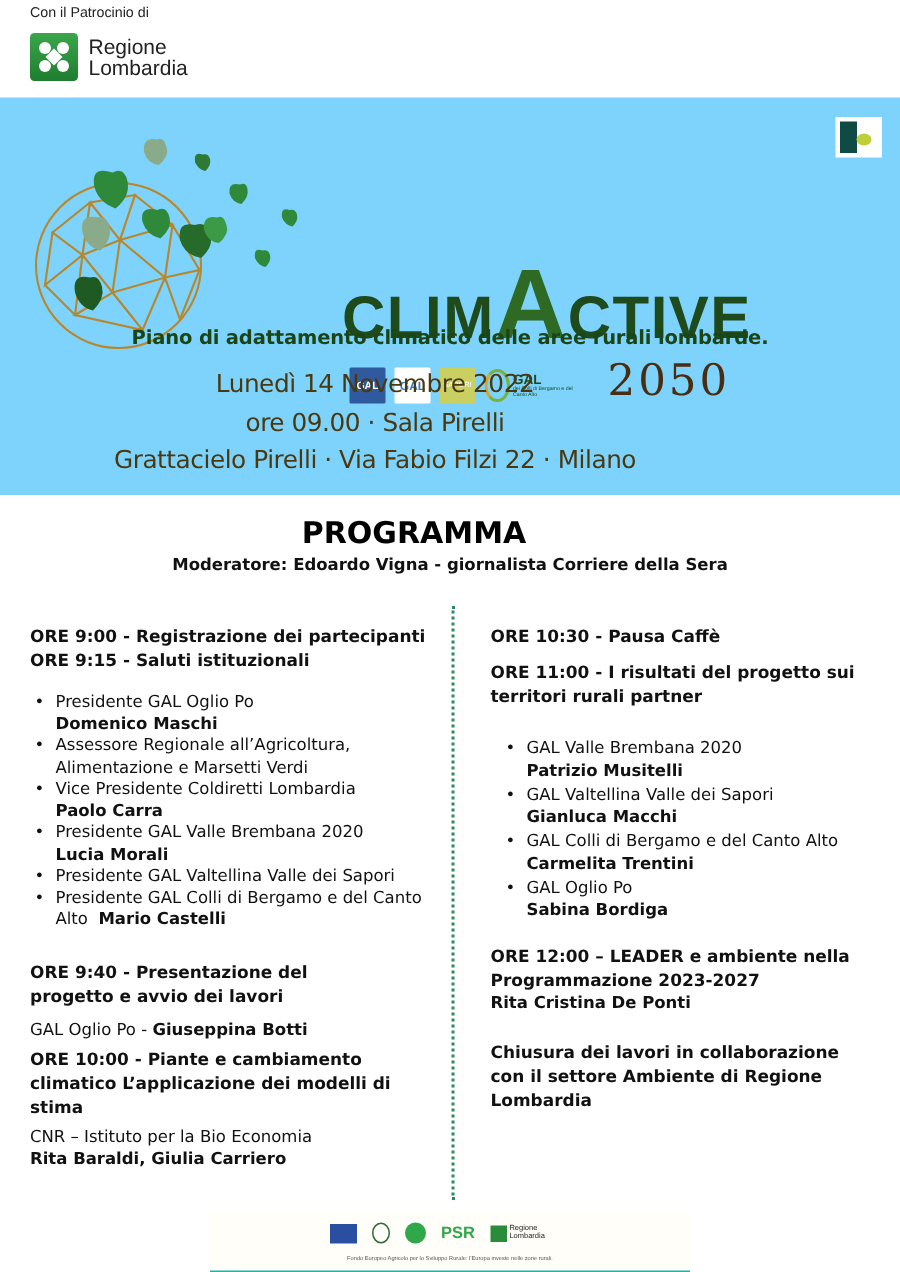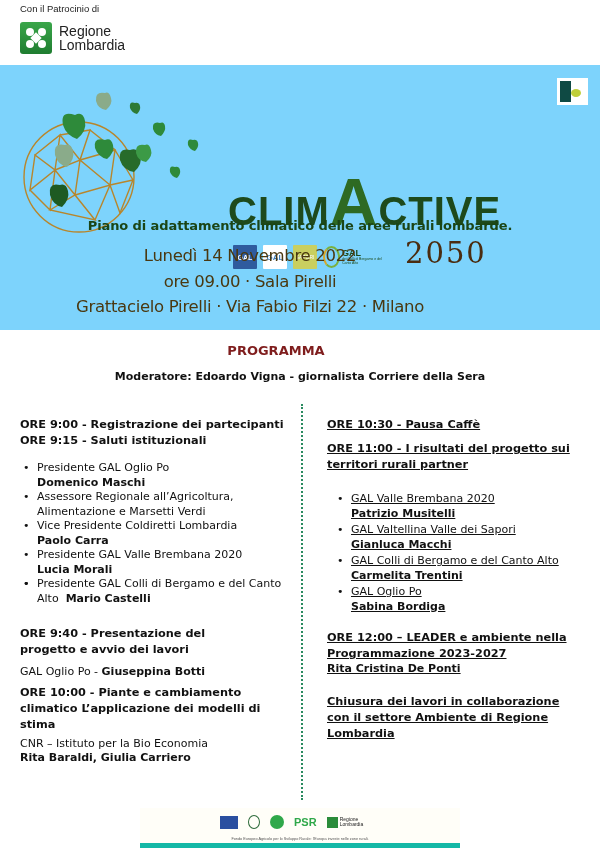--- a/index.html
+++ b/index.html
@@ -29,38 +29,38 @@
   .gl4 .t { font-family: "Liberation Sans", sans-serif; color: #1e4a1c; font-size: 9px; font-weight: bold; line-height: 8px; }
   .gl4 .t small { display:block; font-size: 3.5px; font-weight: normal; line-height: 4px; }
   .leader-logo { position: absolute; left: 557px; top: 13px; width: 31px; height: 27px; background: #fff; padding: 3px; }
   .leader-logo .inner { width: 100%; height: 100%; background: linear-gradient(90deg, #0f4a44 45%, #ffffff 45%); position: relative; }
   .leader-logo .leaf { position: absolute; left: 11px; top: 8px; width: 10px; height: 8px; border-radius: 50%; background: #bfcf3a; }
   .subtitle { position: absolute; left: 0; width: 600px; top: 153px; text-align: center; font-family: "DejaVu Sans", sans-serif; font-size: 13px; color: #1b4516; font-weight: bold; letter-spacing: -0.1px; }
   .date-line { position: absolute; left: 0; width: 500px; text-align: center; font-family: "DejaVu Sans", sans-serif; color: #4a3810; font-size: 16.5px; letter-spacing: -0.3px; }
   .d1 { top: 181px; } .d2 { top: 207px; } .d3 { top: 232px; }
 
   
-  .prog-title { position: absolute; left: 0; width: 552px; top: 343px; text-align: center; font-family: "DejaVu Sans", sans-serif; font-weight: bold; font-size: 13px; color: #7f1d1d; }
+  .prog-title { position: absolute; left: 0; width: 552px; top: 343px; text-align: center; font-family: "DejaVu Sans", sans-serif; font-weight: bold; font-size: 20px; color: #000000; }
   .moderator { position: absolute; left: 0; width: 600px; top: 370px; text-align: center; font-size: 11px; font-weight: bold; color: #111; }
 
   .divider { position: absolute; left: 301px; top: 404px; height: 396px; border-left: 2px dotted #2a8a60; }
 
   
   .col { position: absolute; font-size: 11px; line-height: 14.5px; color: #111; }
   .col-left { left: 20px; top: 417px; width: 275px; }
-  .col-right { left: 327px; top: 417px; width: 270px; text-decoration: underline; }
+  .col-right { left: 327px; top: 417px; width: 270px; }
   .h { font-weight: bold; font-size: 11.3px; line-height: 16px; }
   .person { font-weight: bold; }
   ul.list { list-style: none; margin-left: 1px; }
   ul.list li { position: relative; padding-left: 16px; }
   ul.list li::before { content: "•"; position: absolute; left: 2px; top: 0; font-size: 11px; }
   .col-right ul.list { margin-left: 8px; }
 
   
-  .footer { position: absolute; left: 140px; top: 808px; width: 320px; height: 40px; background: #fffef8; border-bottom: 5px solid #14b8a6; }
+  .footer { position: absolute; left: 140px; top: 808px; width: 320px; height: 40px; background: #fffef8; border-bottom: 1px solid #14b8a6; }
   .footer-logos { position: absolute; left: 80px; top: 7px; display: flex; gap: 10px; align-items: center; }
   .eu { width: 18px; height: 13px; background: #2a4fa0; }
   .emblem { width: 12px; height: 14px; border-radius: 50%; border: 1px solid #2d6a3a; }
   .psr-dot { width: 14px; height: 14px; border-radius: 50%; background: #2fa84a; }
   .psr { font-family: "Liberation Sans", sans-serif; font-weight: bold; color: #2fa84a; font-size: 11px; }
   .rlm { display: flex; align-items: center; gap: 2px; }
   .rlm .m { width: 11px; height: 11px; background: #2a8c3a; }
   .rlm .t { font-family: "Liberation Sans", sans-serif; font-size: 5px; line-height: 5px; color: #222; }
   .footer-note { position: absolute; left: 0; width: 320px; top: 29px; text-align: center; font-size: 3.8px; color: #555; font-family: "Liberation Sans", sans-serif; }
 </style>
@@ -152,20 +152,21 @@
       </li>
     <li>
         <div>Vice Presidente Coldiretti Lombardia</div>
         <div class="person">Paolo Carra</div>
       </li>
     <li>
         <div>Presidente GAL Valle Brembana 2020</div>
         <div class="person">Lucia Morali</div>
       </li>
     <li>
+        <div>Presidente GAL Valtellina Valle dei Sapori</div>
       </li>
     <li><span>Presidente GAL Colli di Bergamo e del Canto Alto</span>&nbsp; <span class="person">Mario Castelli</span></li>
   </ul>
   <div class="h" style="margin-top:20px; width:235px;">ORE 9:40 - Presentazione del progetto e avvio dei lavori</div>
   <div style="margin-top:7px;"><span>GAL Oglio Po - </span><span class="person">Giuseppina Botti</span></div>
   <div class="h" style="margin-top:5px;">ORE 10:00 - Piante e cambiamento climatico L’applicazione dei modelli di stima</div>
   <div style="margin-top:4px;">CNR – Istituto per la Bio Economia</div>
   <div class="person">Rita Baraldi, Giulia Carriero</div>
 </div>
 

